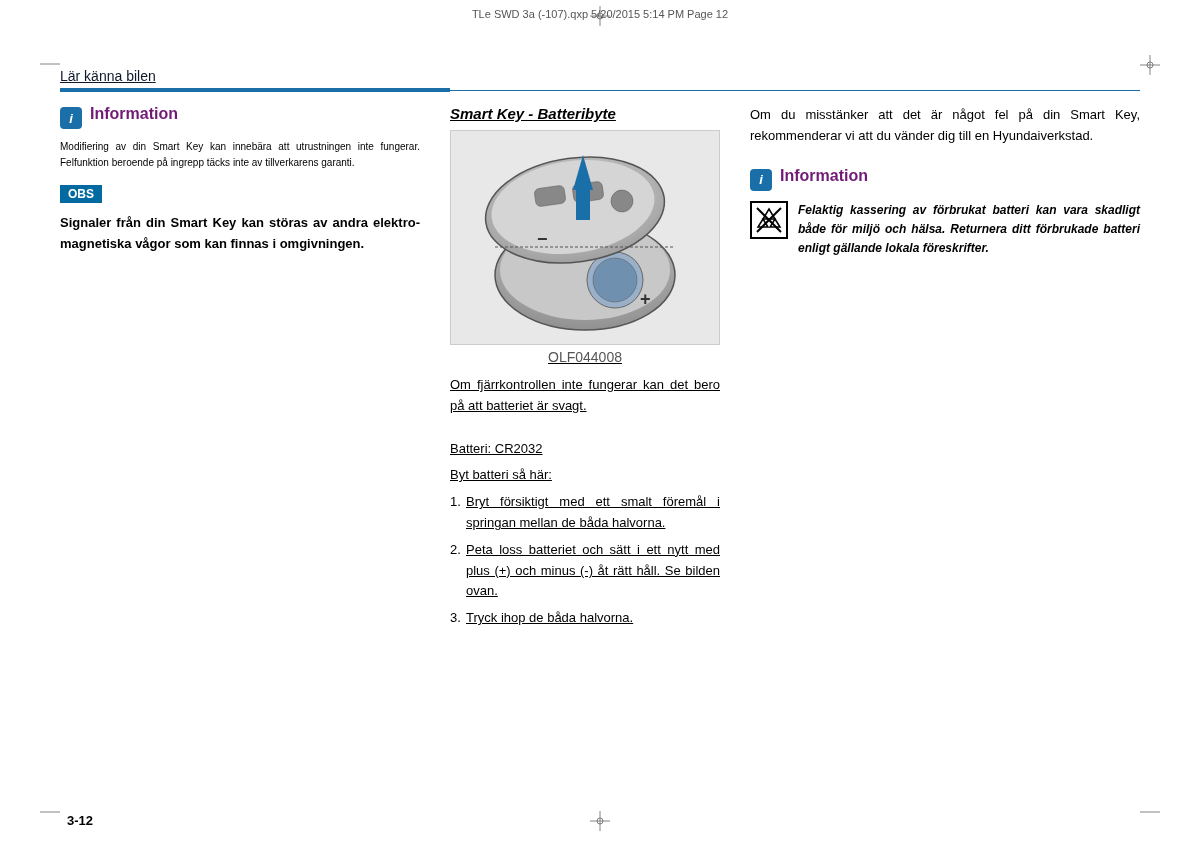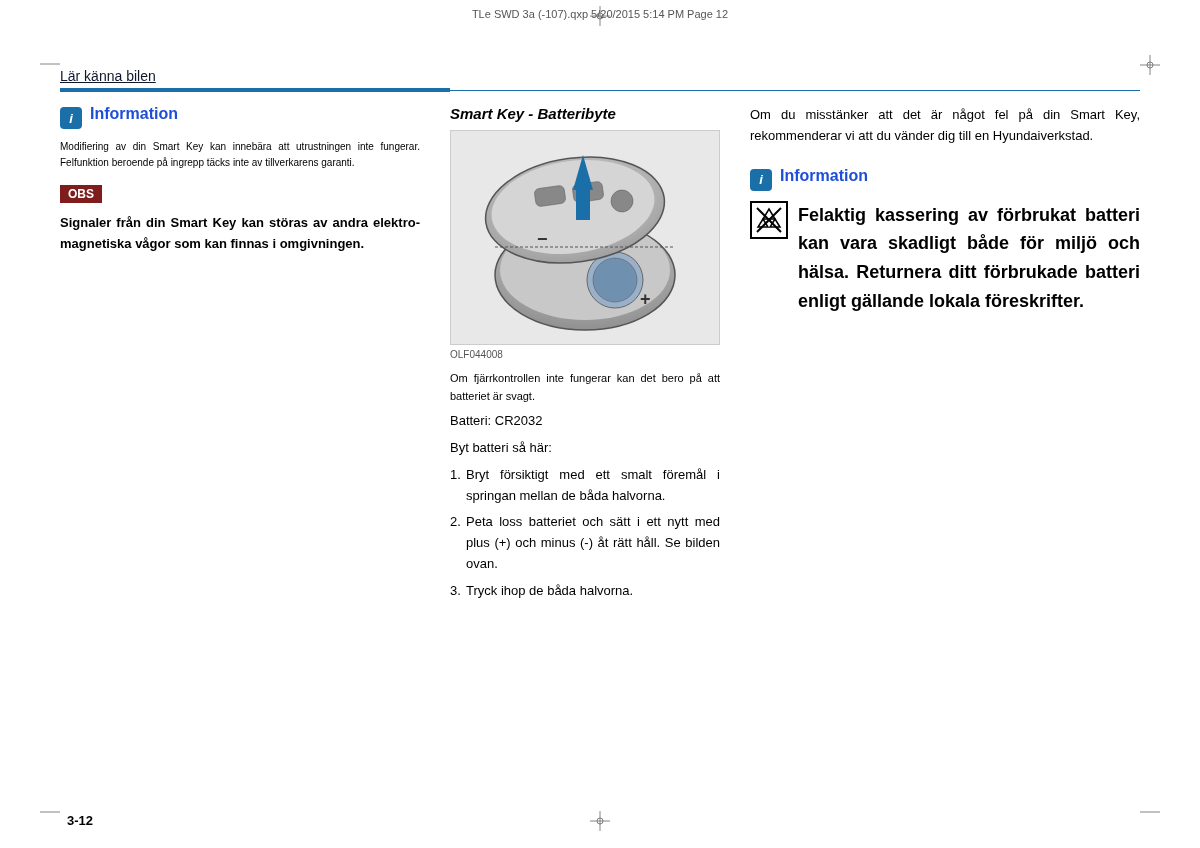--- a/index.html
+++ b/index.html
@@ -83,20 +83,21 @@
       width: 380px;
       flex-shrink: 0;
       padding-right: 20px;
     }
 
     
     .col-mid {
       width: 290px;
       flex-shrink: 0;
       padding: 0 10px;
+      text-decoration: underline;
     }
 
     
     .col-right {
       flex: 1;
       padding-left: 20px;
     }
 
     
     .info-box {
@@ -118,34 +119,34 @@
       font-weight: bold;
       font-size: 13px;
       font-style: italic;
       flex-shrink: 0;
       margin-top: 2px;
     }
 
     .info-title {
       font-size: 16px;
       font-weight: bold;
-      color: #1d4ed8;
+      color: #701a75;
     }
 
     .info-text {
       font-size: 10px;
       font-weight: normal;
       line-height: 1.6;
       text-align: justify;
       margin-bottom: 14px;
     }
 
     
     .obs-box {
-      background: #7f1d1d;
+      background: #0369a1;
       color: #fff;
       display: inline-block;
       padding: 2px 8px;
       font-size: 12px;
       font-weight: bold;
       margin-bottom: 10px;
     }
 
     .obs-text {
       font-size: 13px;
@@ -175,32 +176,32 @@
       overflow: hidden;
     }
 
     
     .smart-key-svg {
       width: 260px;
       height: 205px;
     }
 
     .image-caption {
-      font-size: 10px;
+      font-size: 14px;
       color: #555;
-      text-align: left;
+      text-align: center;
       width: 270px;
       margin-bottom: 10px;
     }
 
     .mid-text {
-      font-size: 11px;
-      line-height: 1.6;
-      text-align: justify;
-      margin-bottom: 6px;
+      font-size: 13px;
+      line-height: 1.6;
+      text-align: justify;
+      margin-bottom: 22px;
     }
 
     .mid-label {
       font-size: 13px;
       line-height: 1.6;
       margin-bottom: 6px;
     }
 
     .steps-list {
       list-style: none;
@@ -240,24 +241,25 @@
       height: 38px;
       border: 2px solid #000;
       display: flex;
       align-items: center;
       justify-content: center;
       flex-shrink: 0;
       font-size: 18px;
     }
 
     .recycle-text {
-      font-size: 18px;
-      font-weight: bold;
-      line-height: 1.6;
-      text-align: justify;
+      font-size: 12px;
+      font-weight: bold;
+      line-height: 1.6;
+      text-align: justify;
+      font-style: italic;
     }
 
     
     .page-number {
       position: absolute;
       bottom: 20px;
       left: 67px;
       font-size: 13px;
       font-weight: bold;
     }

